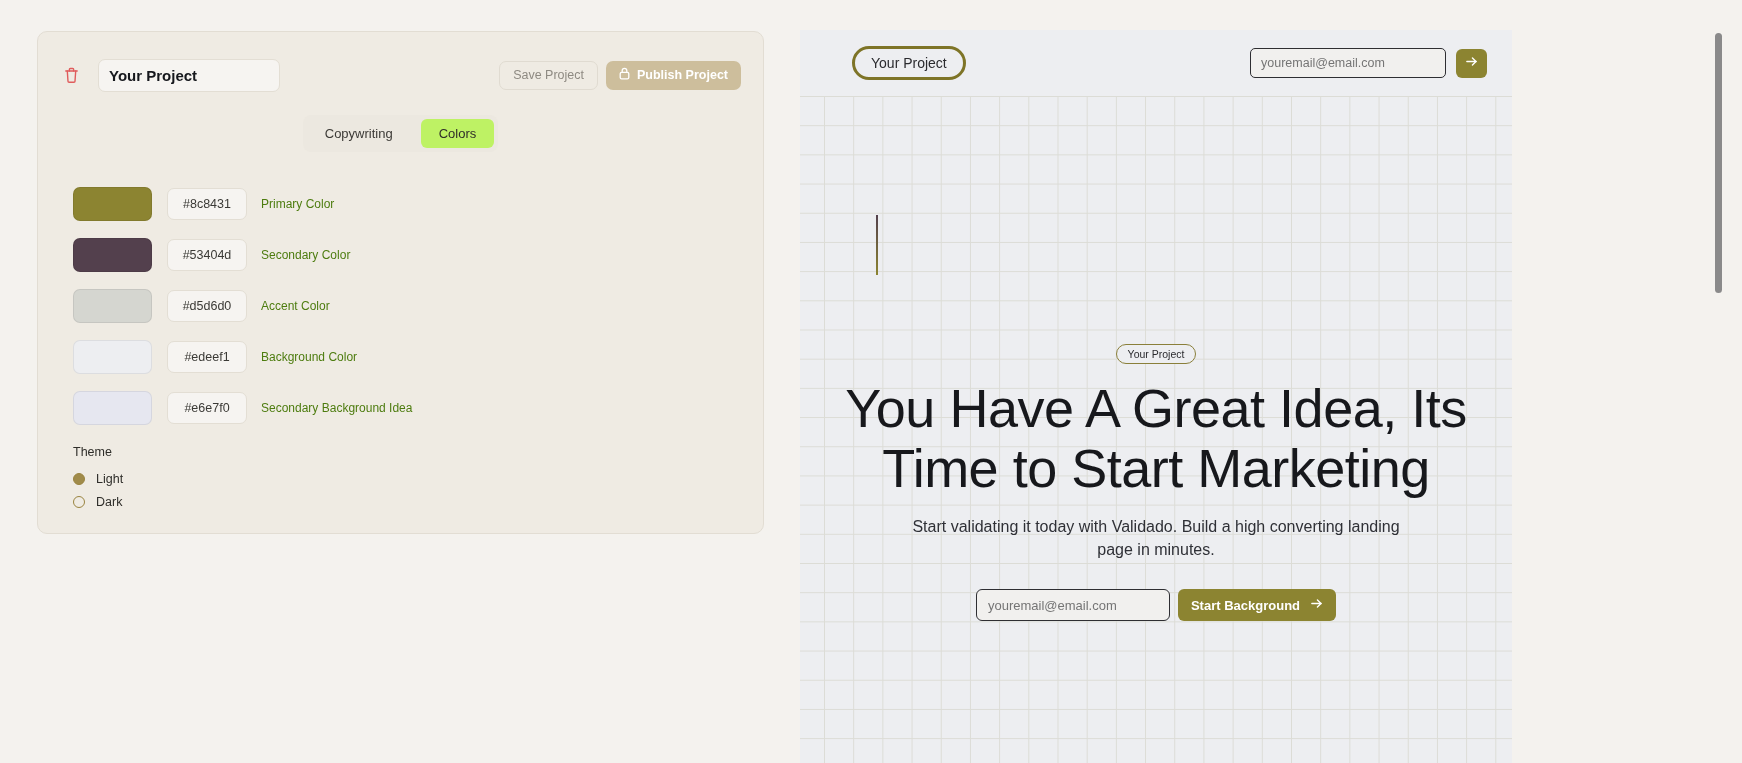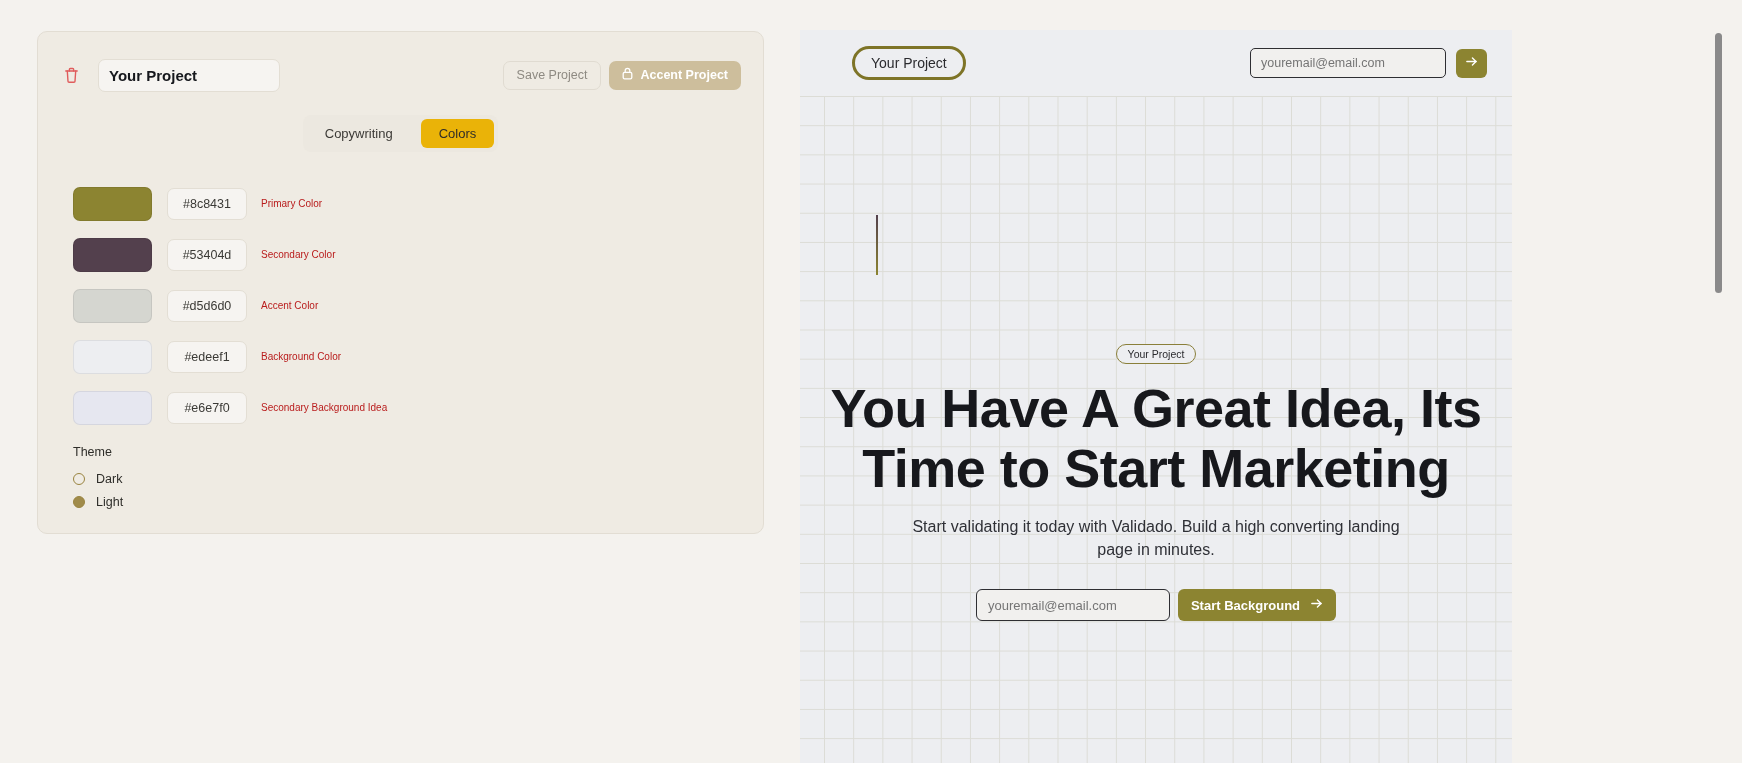--- a/index.html
+++ b/index.html
@@ -67,21 +67,21 @@
     background: #ece8e0;
     border-radius: 8px; padding: 4px;
   }
   .tab {
     padding: 7px 18px;
     font-size: 13px; color: #3c3a36;
     border-radius: 6px; border: none; background: transparent;
     cursor: pointer;
     font-family: "Liberation Sans", sans-serif;
   }
-  .tab.active { background: #eab308; color: #2f2d29; }
+  .tab.active { background: #bef264; color: #2f2d29; }
 
   
   .colors-list { margin-top: 26px; padding-left: 35px; }
   .color-row { display: flex; align-items: center; height: 51px; }
   .swatch {
     width: 79px; height: 34px;
     border-radius: 7px;
     border: 1px solid rgba(0,0,0,0.07);
     flex: 0 0 79px;
     cursor: pointer;
@@ -92,21 +92,21 @@
     background: #f6f4f1;
     border: 1px solid #e3ded4;
     border-radius: 7px;
     font-size: 12.5px; color: #3b3a36;
     text-align: center;
     font-family: "Liberation Sans", sans-serif;
     outline: none;
   }
   .color-label {
     margin-left: 14px;
-    font-size: 10px; color: #b91c1c;
+    font-size: 12px; color: #4d7c0f;
   }
 
   
   .theme-block { margin-top: 12px; padding-left: 35px; }
   .theme-title { font-size: 12.5px; color: #2e2d29; margin-bottom: 8px; }
   .radio-row { display: flex; align-items: center; height: 23px; cursor: pointer; }
   .radio {
     width: 12px; height: 12px; border-radius: 50%;
     border: 1.5px solid #9a8440;
     background: transparent;
@@ -193,21 +193,21 @@
     border: 1px solid #8a7f3a;
     border-radius: 11px;
     padding: 3px 11px;
     font-size: 10.5px; color: #2b2b2f;
     background: #edeef1;
     cursor: pointer;
   }
   .hero-title {
     margin-top: 14px;
     font-size: 54px; line-height: 1.12;
-    font-weight: bold;
+    font-weight: normal;
     color: #17181c;
     letter-spacing: -0.5px;
     padding: 0 30px;
   }
   .hero-sub {
     margin-top: 16px;
     font-size: 16px; line-height: 1.45;
     color: #2f3036;
     padding: 0 96px;
   }
@@ -267,21 +267,21 @@
         <input class="project-name-input" type="text" value="Your Project" style="">
         <div class="top-actions">
           <button class="save-btn">Save Project</button>
           <button class="publish-btn">
             <span>
               <svg width="11" height="13" viewBox="0 0 11 13" fill="none" stroke="#ffffff" stroke-width="1.3" stroke-linecap="round" stroke-linejoin="round">
                 <rect x="1.2" y="5.3" width="8.6" height="6.6" rx="1.4"></rect>
                 <path d="M3.2 5.3V3.6a2.3 2.3 0 0 1 4.6 0v1.7"></path>
               </svg>
             </span>
-            <span>Accent Project</span>
+            <span>Publish Project</span>
           </button>
         </div>
       </div>
 
       <div class="tabs-row">
         <div class="tabs">
           <button class="tab">Copywriting</button>
           <button class="tab active">Colors</button>
         </div>
       </div>
@@ -316,26 +316,26 @@
           <div class="swatch" style="background: rgb(230, 231, 240);"></div>
           <input class="hex-input" type="text" value="#e6e7f0" style="">
           <span class="color-label">Secondary Background Idea</span>
         </div>
 
       </div>
 
       <div class="theme-block">
         <div class="theme-title">Theme</div>
         <div class="radio-row">
+          <span class="radio checked"></span>
+          <span class="radio-label">Light</span>
+        </div>
+        <div class="radio-row">
           <span class="radio"></span>
           <span class="radio-label">Dark</span>
-        </div>
-        <div class="radio-row">
-          <span class="radio checked"></span>
-          <span class="radio-label">Light</span>
         </div>
       </div>
 
     </div>
   </div>
 
   <div class="preview-wrap">
     <div class="preview-frame">
 
       <div class="prev-nav">

